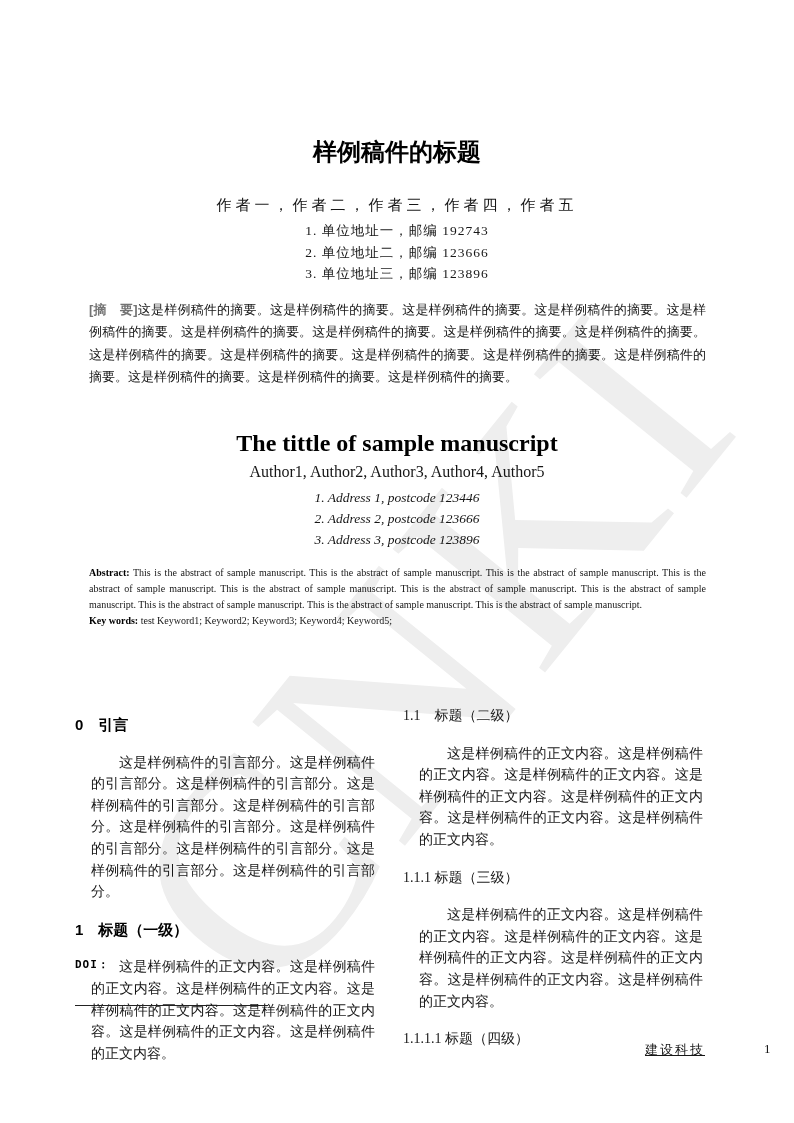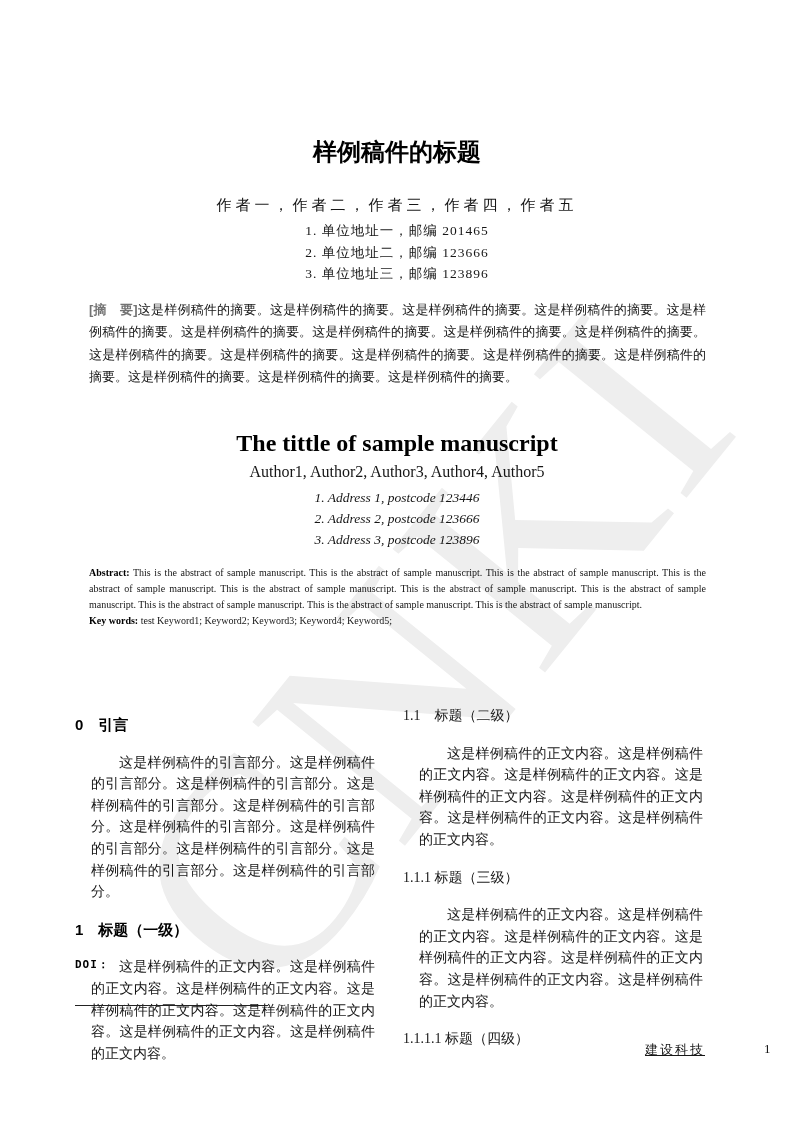--- a/index.html
+++ b/index.html
@@ -83,21 +83,21 @@
 
 <div class="page">
 
   <div class="watermark">CNKI</div>
 
   <h1 class="layer cn-title">样例稿件的标题</h1>
 
   <div class="layer cn-authors">作者一，作者二，作者三，作者四，作者五</div>
 
   <div class="layer cn-affils">
-    <div>1. 单位地址一，邮编 201465</div>
+    <div>1. 单位地址一，邮编 192743</div>
     <div>2. 单位地址二，邮编 123666</div>
     <div>3. 单位地址三，邮编 123896</div>
   </div>
 
   <div class="layer abs-block abs-zh">
     <p><span class="lbl-zh">[摘　要]</span><span>这是样例稿件的摘要。这是样例稿件的摘要。这是样例稿件的摘要。这是样例稿件的摘要。这是样例稿件的摘要。这是样例稿件的摘要。这是样例稿件的摘要。这是样例稿件的摘要。这是样例稿件的摘要。这是样例稿件的摘要。这是样例稿件的摘要。这是样例稿件的摘要。这是样例稿件的摘要。这是样例稿件的摘要。这是样例稿件的摘要。这是样例稿件的摘要。这是样例稿件的摘要。</span></p>
   </div>
 
   <h2 class="layer en-title">The tittle of sample manuscript</h2>
 

